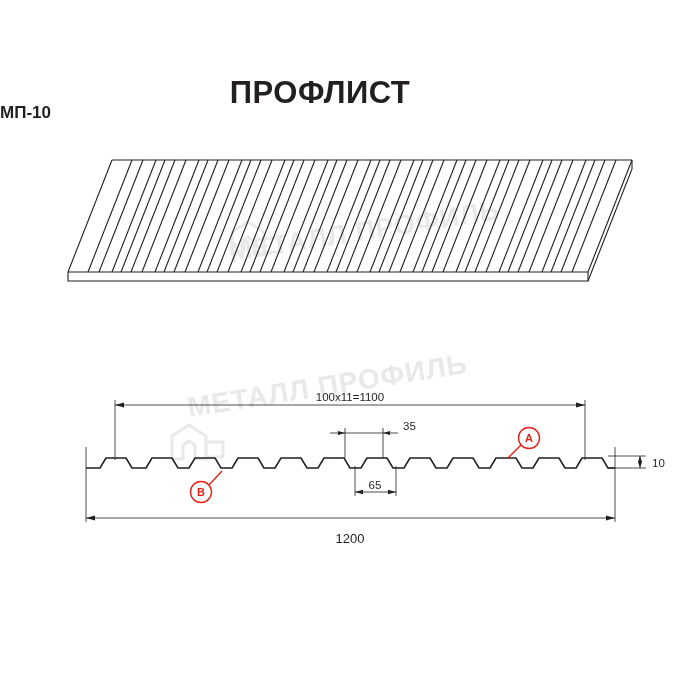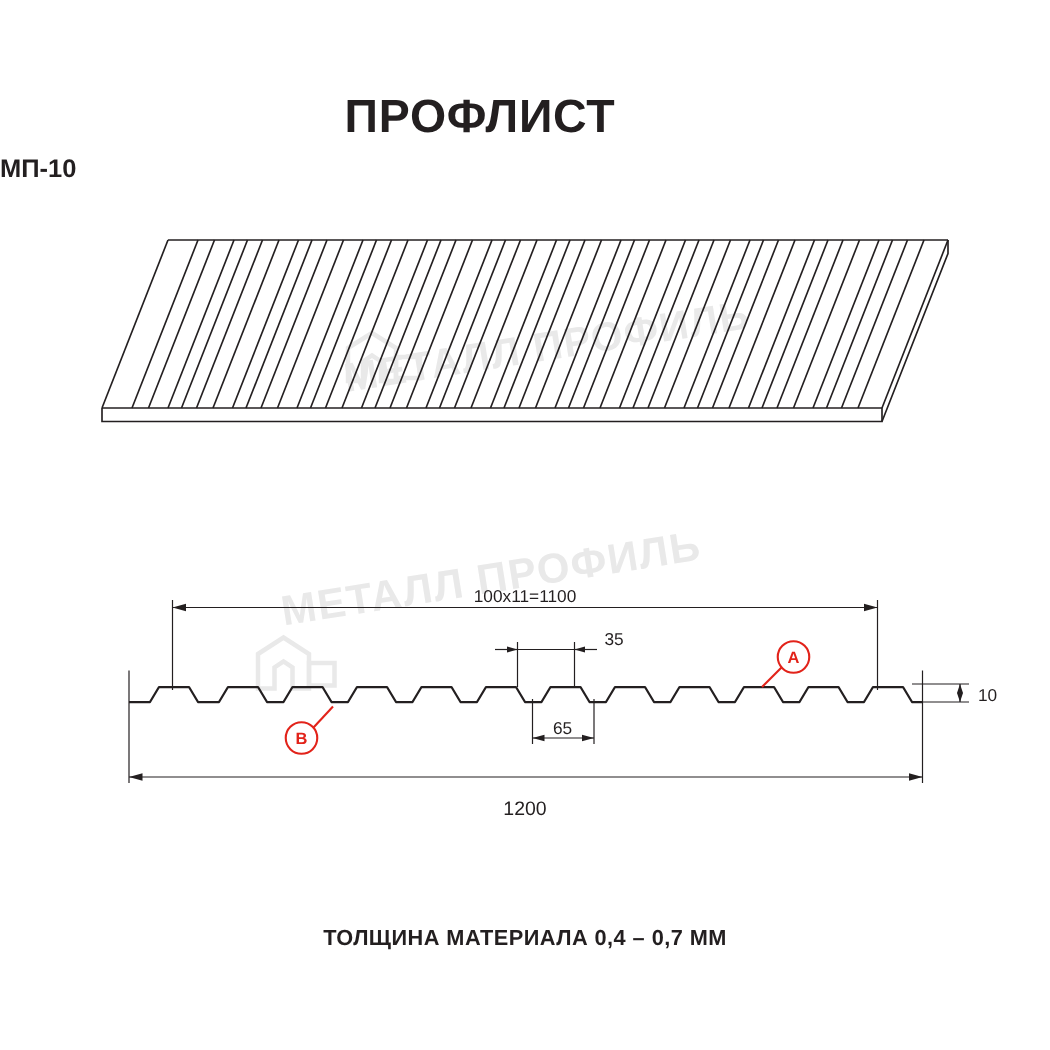--- a/index.html
+++ b/index.html
@@ -15,21 +15,21 @@
     position: relative;
     overflow: hidden;
   }
   .page {
     position: relative;
     width: 700px;
     height: 700px;
   }
   .title {
     position: absolute;
-    top: 60px;
+    top: 75px;
     left: 0;
     width: 640px;
     text-align: center;
     font-size: 31px;
     font-weight: bold;
     letter-spacing: 0.5px;
     color: #231f20;
   }
   .subtitle {
     position: absolute;
@@ -259,14 +259,13 @@
       <text class="callout-text" x="201" y="496" text-anchor="middle">B</text>
     </g>
 
     <text class="dim-text" x="350" y="401" text-anchor="middle">100х11=1100</text>
     <text class="dim-text-lg" x="350" y="543" text-anchor="middle">1200</text>
     <text class="dim-text" x="403" y="430" text-anchor="start">35</text>
     <text class="dim-text" x="375" y="489" text-anchor="middle">65</text>
     <text class="dim-text" x="652" y="467" text-anchor="start">10</text>
   </svg>
 
-  <div class="footnote">ТОЛЩИНА МАТЕРИАЛА 0,4 – 0,7 ММ</div>
 </div>
 
 </body></html>

